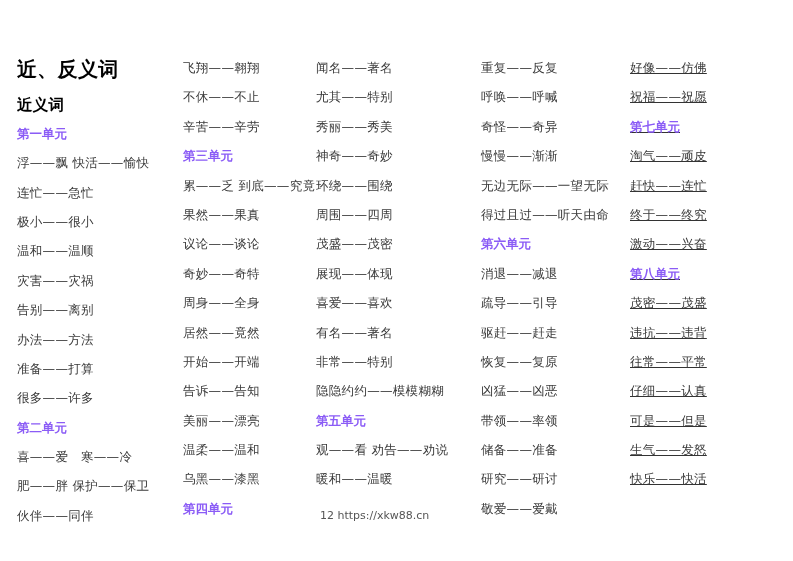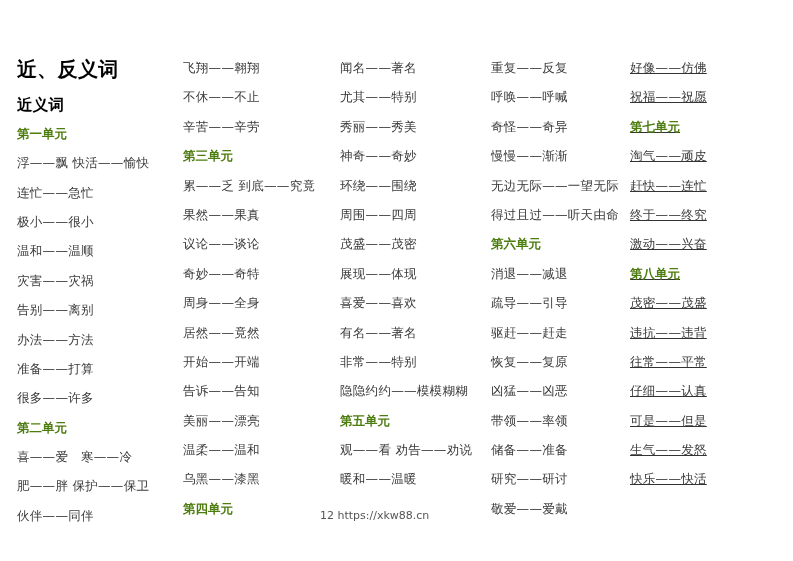--- a/index.html
+++ b/index.html
@@ -1,20 +1,20 @@
 <!DOCTYPE html>
 <html><head>
 <meta charset="utf-8">
 <style>
   html, body { margin:0; padding:0; background:#ffffff; }
   body { width:793px; height:561px; position:relative; overflow:hidden;
          font-family: "DejaVu Serif", "Liberation Serif", serif; color:#333; }
   .col { position:absolute; top:57px; }
   .cell { height:29.4px; line-height:22px; font-size:12.5px; white-space:nowrap; color:#3a3a3a; letter-spacing:0.3px; }
-  .cell.unit { font-family:"DejaVu Sans", "Liberation Sans", sans-serif; font-weight:bold; font-size:12.5px; color:#4d7c0f; letter-spacing:0; }
+  .cell.unit { font-family:"DejaVu Sans", "Liberation Sans", sans-serif; font-weight:bold; font-size:12.5px; color:#8b5cf6; letter-spacing:0; }
   .cell.title { font-family:"DejaVu Sans", "Liberation Sans", sans-serif; font-weight:bold; font-size:20px; color:#000; line-height:24px; }
   .cell.subtitle { font-family:"DejaVu Sans", "Liberation Sans", sans-serif; font-weight:bold; font-size:15.5px; color:#000; line-height:24px;margin-top:7px; }
   .footer { position:absolute; left:320px; top:509px; font-family:"DejaVu Sans", "Liberation Sans", sans-serif; font-size:11px; color:#555; }
 </style>
 </head>
 <body>
 
 <div>
   <div class="col" style="left:17px;">
       <div class="cell title">近、反义词</div>
@@ -45,38 +45,38 @@
       <div class="cell pair">奇妙——奇特</div>
       <div class="cell pair">周身——全身</div>
       <div class="cell pair">居然——竟然</div>
       <div class="cell pair">开始——开端</div>
       <div class="cell pair">告诉——告知</div>
       <div class="cell pair">美丽——漂亮</div>
       <div class="cell pair">温柔——温和</div>
       <div class="cell pair">乌黑——漆黑</div>
       <div class="cell unit">第四单元</div>
     </div>
-  <div class="col" style="left:340px;">
+  <div class="col" style="left:316px;">
       <div class="cell pair">闻名——著名</div>
       <div class="cell pair">尤其——特别</div>
       <div class="cell pair">秀丽——秀美</div>
       <div class="cell pair">神奇——奇妙</div>
       <div class="cell pair">环绕——围绕</div>
       <div class="cell pair">周围——四周</div>
       <div class="cell pair">茂盛——茂密</div>
       <div class="cell pair">展现——体现</div>
       <div class="cell pair">喜爱——喜欢</div>
       <div class="cell pair">有名——著名</div>
       <div class="cell pair">非常——特别</div>
       <div class="cell pair">隐隐约约——模模糊糊</div>
       <div class="cell unit">第五单元</div>
       <div class="cell pair">观——看 劝告——劝说</div>
       <div class="cell pair">暖和——温暖</div>
     </div>
-  <div class="col" style="left:491px;">
+  <div class="col" style="left:481px;">
       <div class="cell pair">重复——反复</div>
       <div class="cell pair">呼唤——呼喊</div>
       <div class="cell pair">奇怪——奇异</div>
       <div class="cell pair">慢慢——渐渐</div>
       <div class="cell pair">无边无际——一望无际</div>
       <div class="cell pair">得过且过——听天由命</div>
       <div class="cell unit">第六单元</div>
       <div class="cell pair">消退——减退</div>
       <div class="cell pair">疏导——引导</div>
       <div class="cell pair">驱赶——赶走</div>

